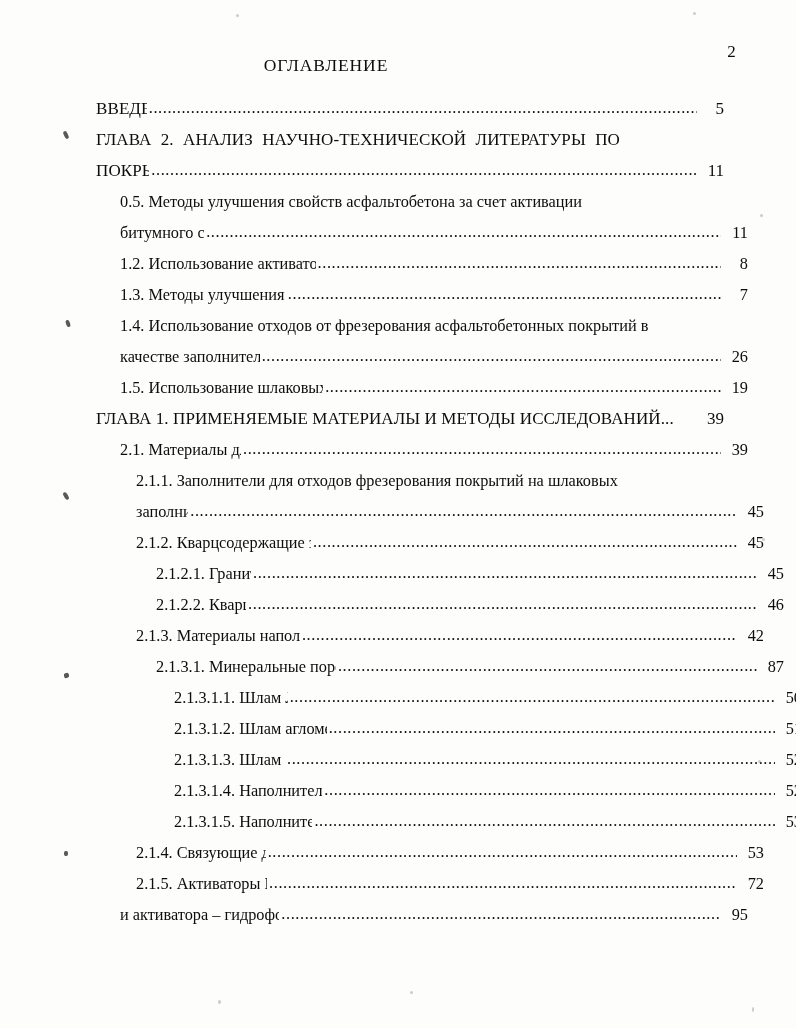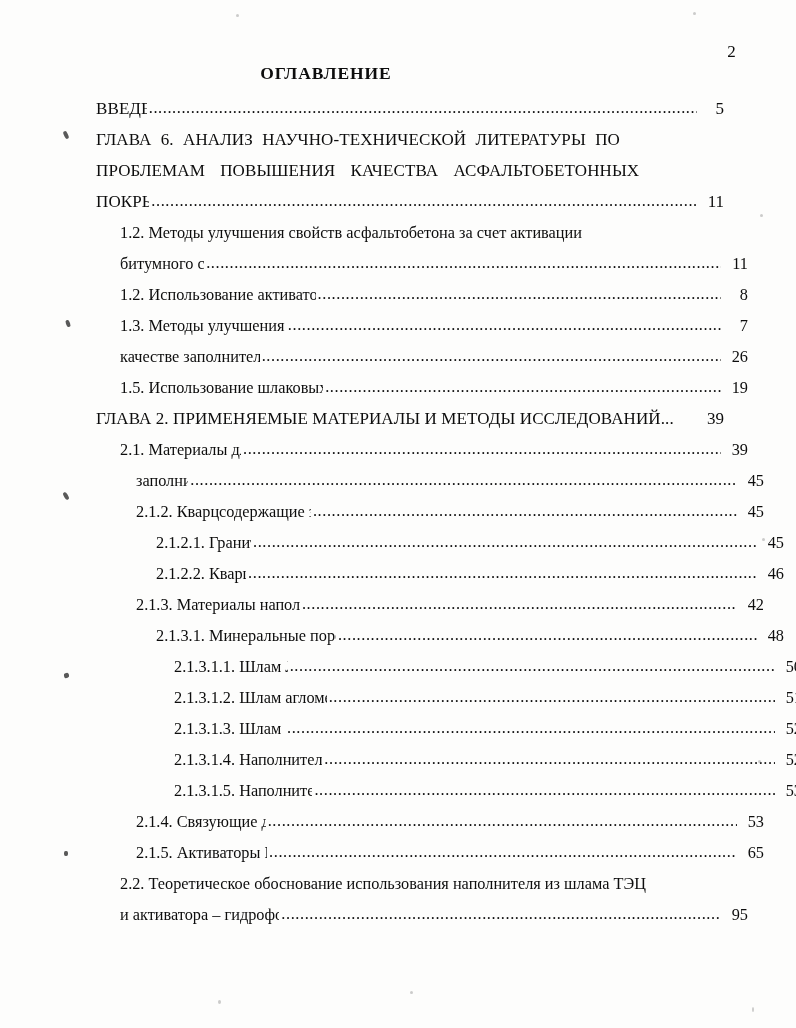--- a/index.html
+++ b/index.html
@@ -28,26 +28,26 @@
     left: 0;
     width: 736px;
     text-align: right;
     font-size: 17px;
     letter-spacing: 0.2px;
   }
 
   
   .doc-title {
     position: absolute;
-    top: 63px;
+    top: 55px;
     left: 0;
     width: 652px;
     text-align: center;
     font-size: 17.5px;
-    font-weight: bold;
+    font-weight: normal;
     letter-spacing: 0.9px;
   }
 
   
   .toc {
     position: absolute;
     top: 93px;
     left: 96px;
     width: 628px;
   }
@@ -137,71 +137,72 @@
   <div class="doc-title">ОГЛАВЛЕНИЕ</div>
 
   <div class="toc">
 
     <div class="toc-entry lvl-chapter ind0">
       <span class="entry-text">ВВЕДЕНИЕ</span>
       <span class="leader"></span>
       <span class="page-num">5</span>
     </div>
 
-    <div class="cont lvl-chapter ind0 wide">ГЛАВА 6. АНАЛИЗ  НАУЧНО-ТЕХНИЧЕСКОЙ  ЛИТЕРАТУРЫ  ПО</div>
-    <div class="cont lvl-chapter ind0 wide-xl">ПРОБЛЕМАМ  ПОВЫШЕНИЯ  КАЧЕСТВА  АСФАЛЬТОБЕТОННЫХ</div>
+    <div class="cont lvl-chapter ind0 wide">ГЛАВА 2. АНАЛИЗ  НАУЧНО-ТЕХНИЧЕСКОЙ  ЛИТЕРАТУРЫ  ПО</div>
     <div class="toc-entry lvl-chapter ind0">
       <span class="entry-text">ПОКРЫТИЙ</span>
       <span class="leader"></span>
       <span class="page-num">11</span>
     </div>
 
-    <div class="cont ind1">1.2. Методы улучшения свойств асфальтобетона за счет активации</div>
+    <div class="cont ind1">0.5. Методы улучшения свойств асфальтобетона за счет активации</div>
     <div class="toc-entry ind1">
       <span class="entry-text">битумного связующего</span>
       <span class="leader"></span>
       <span class="page-num">11</span>
     </div>
 
     <div class="toc-entry ind1">
       <span class="entry-text">1.2. Использование активаторов для наполнителей асфальтобетонов.</span>
       <span class="leader"></span>
       <span class="page-num">8</span>
     </div>
 
     <div class="toc-entry ind1">
       <span class="entry-text">1.3. Методы улучшения качества дорожных покрытий</span>
       <span class="leader"></span>
       <span class="page-num">7</span>
     </div>
 
+    <div class="cont ind1">1.4. Использование отходов от фрезерования асфальтобетонных покрытий в</div>
     <div class="toc-entry ind1">
       <span class="entry-text">качестве заполнителей для асфальтобетона</span>
       <span class="leader"></span>
       <span class="page-num">26</span>
     </div>
 
     <div class="toc-entry ind1">
       <span class="entry-text">1.5. Использование шлаковых заполнителей в составах асфальтобетонов</span>
       <span class="leader"></span>
       <span class="page-num">19</span>
     </div>
 
     <div class="toc-entry lvl-chapter ind0">
-      <span class="entry-text">ГЛАВА 2. ПРИМЕНЯЕМЫЕ  МАТЕРИАЛЫ И МЕТОДЫ  ИССЛЕДОВАНИЙ...</span>
+      <span class="entry-text">ГЛАВА 1. ПРИМЕНЯЕМЫЕ  МАТЕРИАЛЫ И МЕТОДЫ  ИССЛЕДОВАНИЙ...</span>
       <span class="leader" style="flex:0 0 0;"></span>
       <span class="page-num" style="margin-left:auto;">39</span>
     </div>
 
     <div class="toc-entry ind1">
       <span class="entry-text">2.1. Материалы для асфальтобетона</span>
       <span class="leader"></span>
       <span class="page-num">39</span>
     </div>
 
+    <div class="cont ind2">2.1.1. Заполнители для отходов фрезерования покрытий на шлаковых</div>
     <div class="toc-entry ind2">
       <span class="entry-text">заполнителях</span>
       <span class="leader"></span>
       <span class="page-num">45</span>
     </div>
 
     <div class="toc-entry ind2">
       <span class="entry-text">2.1.2. Кварцсодержащие заполнители для асфальтобетона.</span>
       <span class="leader"></span>
       <span class="page-num">45</span>
@@ -221,21 +222,21 @@
 
     <div class="toc-entry ind2">
       <span class="entry-text">2.1.3. Материалы наполнителей для асфальтобетонов</span>
       <span class="leader"></span>
       <span class="page-num">42</span>
     </div>
 
     <div class="toc-entry ind3">
       <span class="entry-text">2.1.3.1. Минеральные порошки из отходов промышленности</span>
       <span class="leader"></span>
-      <span class="page-num">48</span>
+      <span class="page-num">87</span>
     </div>
 
     <div class="toc-entry ind4">
       <span class="entry-text">2.1.3.1.1. Шлам Липецкой ТЭЦ-2</span>
       <span class="leader"></span>
       <span class="page-num">50</span>
     </div>
 
     <div class="toc-entry ind4">
       <span class="entry-text">2.1.3.1.2. Шлам агломерационного производства</span>
@@ -263,24 +264,23 @@
 
     <div class="toc-entry ind2">
       <span class="entry-text">2.1.4. Связующие для асфальтобетонов</span>
       <span class="leader"></span>
       <span class="page-num">53</span>
     </div>
 
     <div class="toc-entry ind2">
       <span class="entry-text">2.1.5. Активаторы ГКЖ-10 или ГКЖ-11</span>
       <span class="leader"></span>
-      <span class="page-num">65</span>
-    </div>
-
-    <div class="cont ind1">2.2. Теоретическое обоснование использования наполнителя из шлама ТЭЦ</div>
+      <span class="page-num">72</span>
+    </div>
+
     <div class="toc-entry ind1">
       <span class="entry-text">и активатора – гидрофобизующей добавки ГКЖ-11</span>
       <span class="leader"></span>
       <span class="page-num">95</span>
     </div>
 
   </div>
 
   <span class="speck" style="left:64px; top:131px; width:4px; height:8px; transform:rotate(-25deg);"></span>
   <span class="speck" style="left:66px; top:320px; width:4px; height:7px; transform:rotate(-20deg);"></span>

